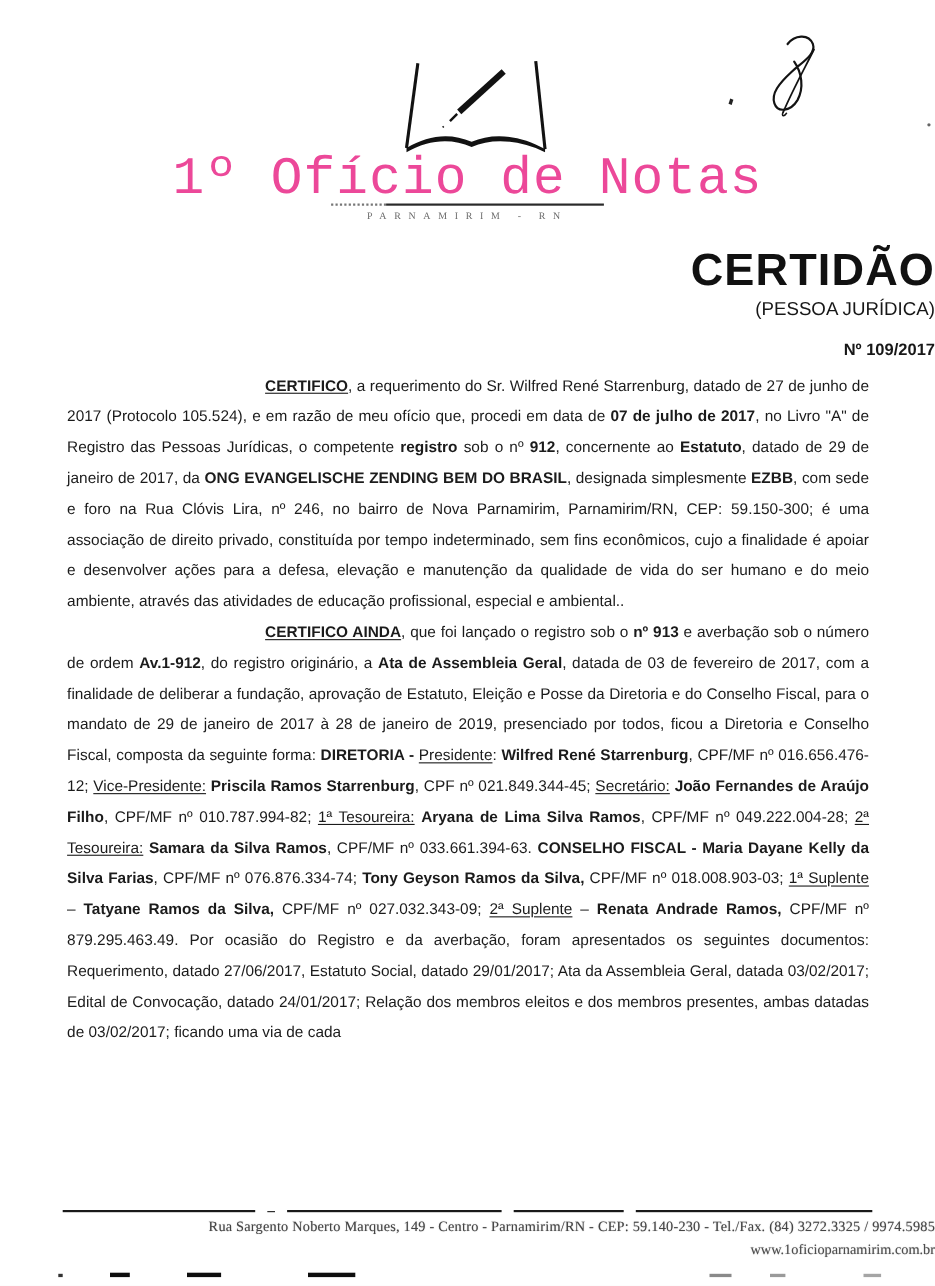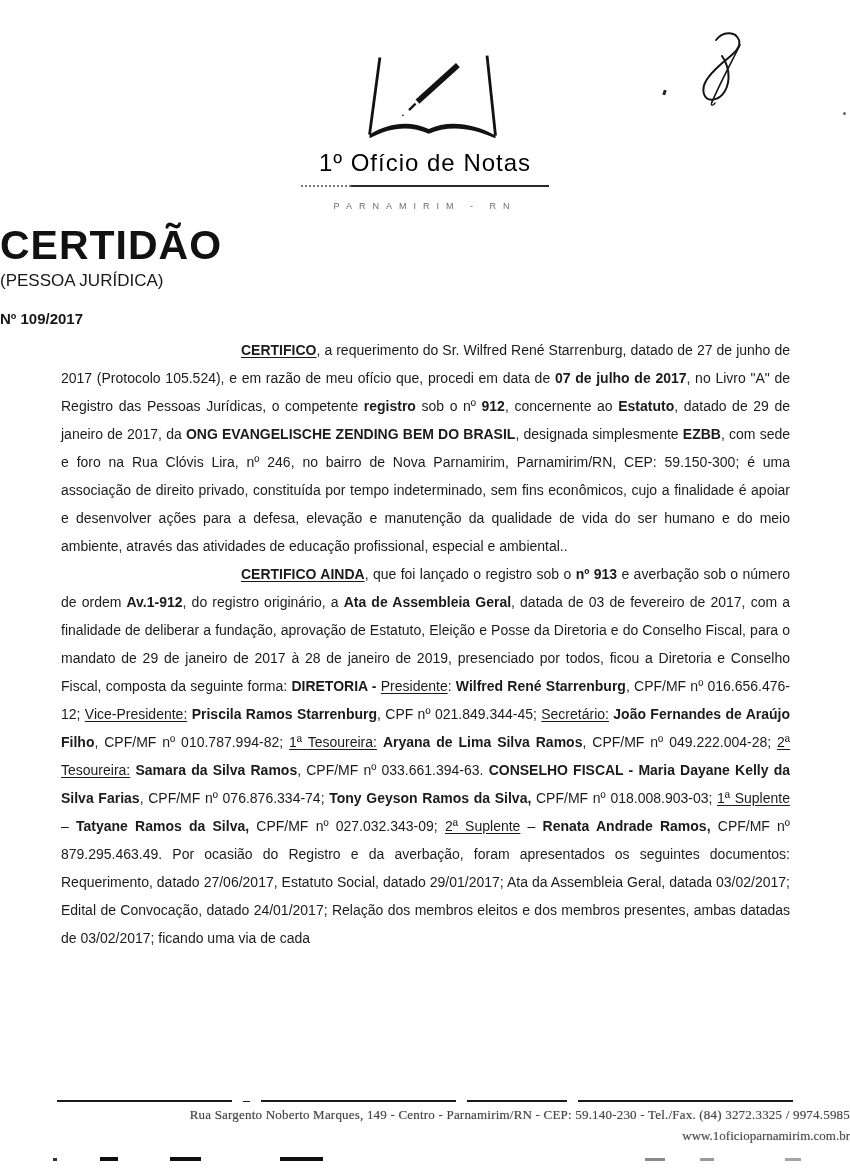--- a/index.html
+++ b/index.html
@@ -14,35 +14,35 @@
   }
   
   .scribble{position:absolute;left:688px;top:28px;width:68px;height:100px;}
   .tick-mark{position:absolute;left:663px;top:90px;width:3px;height:5px;background:#222;transform:rotate(18deg);}
   .dot-mark{position:absolute;left:843px;top:112px;width:3px;height:3px;background:#666;border-radius:50%;}
 
   
   .letterhead{position:absolute;top:50px;left:0;right:0;text-align:center;}
   .logo{display:block;margin:0 auto;width:152px;height:94px;}
   .office-name{
-    font-family:Liberation Sans, sans-serif;
-    font-size:24px;line-height:38px;color:#000000;
+    font-family:Liberation Mono, monospace;
+    font-size:48px;line-height:38px;color:#ec4899;
     letter-spacing:1px;
   }
   .rule{width:248px;margin:3px auto 0 auto;display:flex;align-items:flex-end;}
   .rule-dotted{width:50px;border-bottom:2px dotted #777;}
   .rule-solid{flex:1;border-bottom:2px solid #2a2a2a;}
   .office-location{
-    margin-top:14px;
+    margin-top:4px;
     font-size:9px;letter-spacing:7px;color:#6d6d6d;
-    font-family:Liberation Sans, sans-serif;
+    font-family:Liberation Serif, serif;
   }
 
   
-  .title-block{position:absolute;top:224px;left:0;right:0;text-align:left;}
+  .title-block{position:absolute;top:224px;left:0;right:0;text-align:right;}
   .doc-title{font-size:41px;font-weight:bold;letter-spacing:1px;line-height:42px;color:#111;}
   .doc-subtitle{font-size:17px;font-weight:normal;margin-top:5px;color:#171717;}
   .doc-number{font-size:15px;font-weight:bold;margin-top:19px;color:#171717;}
 
   
   .doc-body{
     position:absolute;top:336px;left:61px;width:729px;
     font-size:14px;line-height:28px;
     text-align:justify;
     color:#1b1b1b;

